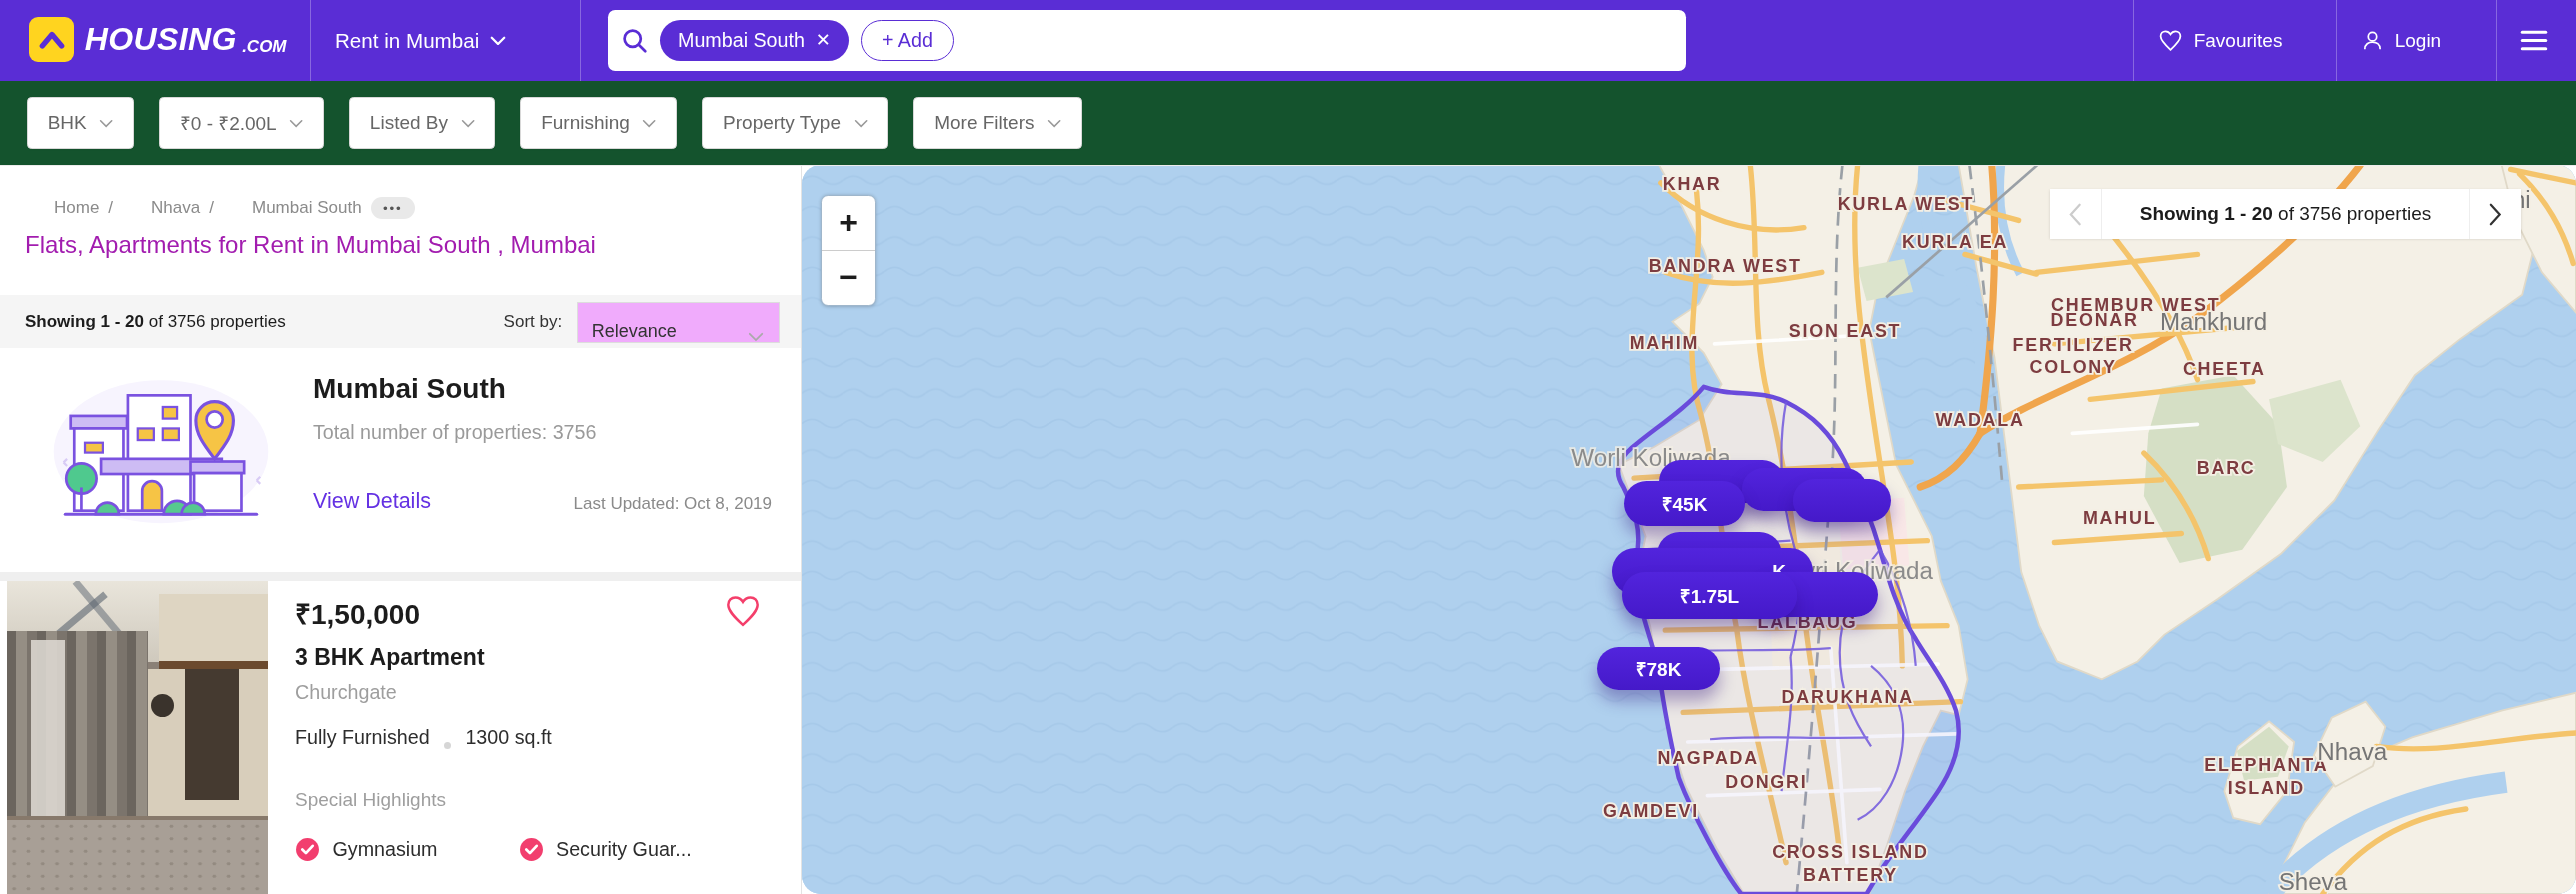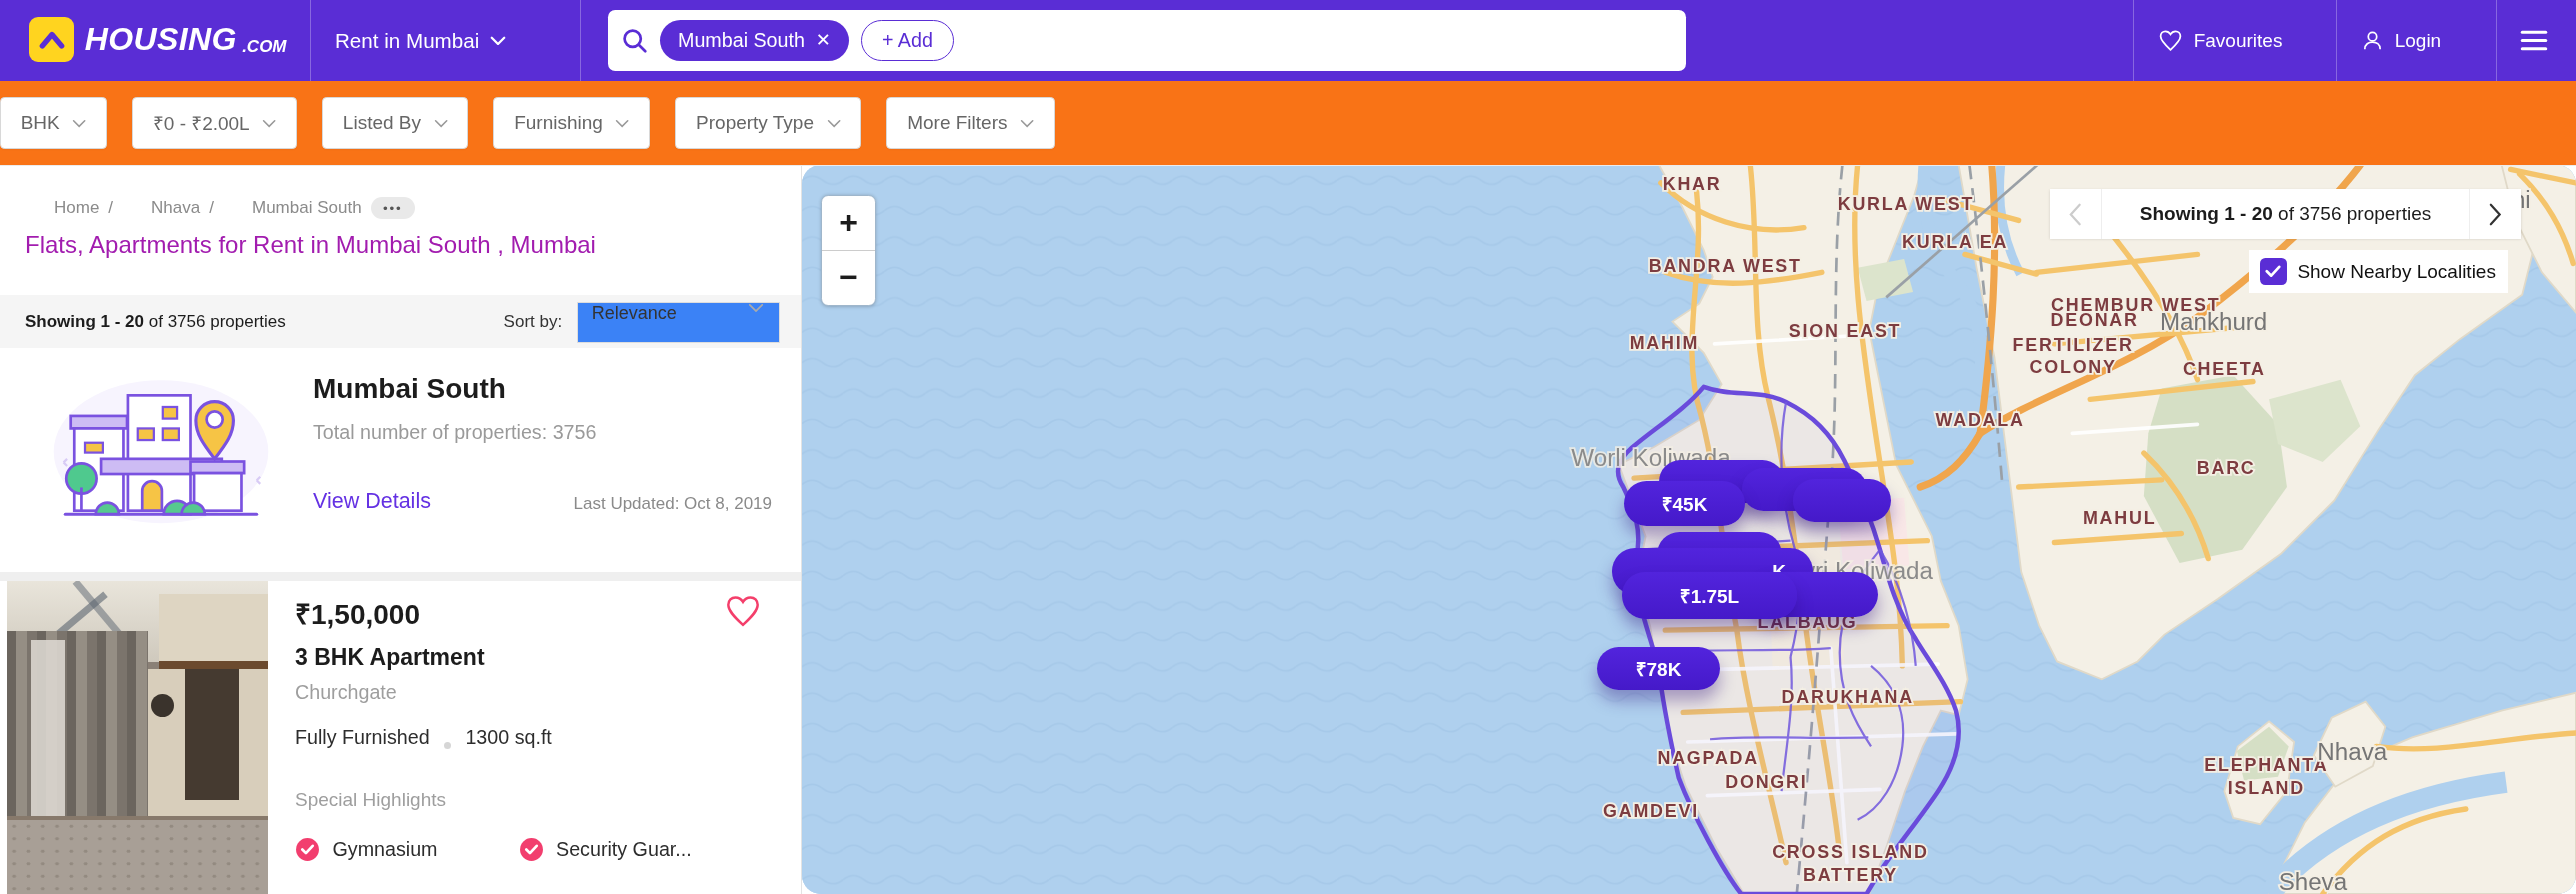--- a/index.html
+++ b/index.html
@@ -18,42 +18,42 @@
   .searchbar { position:absolute; left:608px; top:9.8px; width:1078px; height:61px; background:#fff; border-radius:7.2px;
                display:flex; align-items:center; padding:0 12.5px; gap:12.5px; }
   .chip { height:41px; background:#5A2DD5; color:#fff; border-radius:21.5px; display:flex; align-items:center;
           gap:10.7px; padding:0 18px; font-size:19.7px; }
   .chip-x { font-size:18px; line-height:1; cursor:pointer; }
   .chip-add { height:41px; border:1.8px solid #5A2DD5; color:#5A2DD5; border-radius:21.5px; display:flex;
               align-items:center; padding:0 19.7px; font-size:19.7px; background:#fff; cursor:pointer; }
   .hdr-right { position:absolute; top:0; height:81px; display:flex; align-items:center; gap:10.7px; color:#fff; font-size:19px; cursor:pointer; }
 
   
-  .filterbar { position:absolute; left:0; top:81px; width:2576px; height:85px; background:#f97316;
-               border-bottom:0.9px solid #ececec; display:flex; align-items:center; gap:25px; z-index:40; }
+  .filterbar { position:absolute; left:0; top:81px; width:2576px; height:85px; background:#14532d;
+               border-bottom:0.9px solid #ececec; display:flex; align-items:center; gap:25px; padding-left:27px; z-index:40; }
   .filter-btn { height:52px; border:0.9px solid #d8d8d8; border-radius:4.5px; background:#fff; display:flex;
                 align-items:center; gap:12.5px; padding:0 19.7px; font-size:19px; color:#666; cursor:pointer;
                 box-shadow:0 0.9px 1.8px rgba(0,0,0,.04); }
 
   
   .panel { position:absolute; left:0; top:165px; width:802px; height:729px; background:#fff;
            border-right:0.9px solid #e3e3e3; z-index:30; }
   .breadcrumb { position:absolute; left:25px; top:32px; display:flex; align-items:center; gap:9px;
                 font-size:17px; color:#8b8b8b; }
   .crumb { cursor:pointer;margin-left:29px; }
   .crumb-more { background:#e9e9e9; border-radius:11.6px; padding:3.6px 12.5px; letter-spacing:1.8px; color:#555;
                 font-size:13.4px; cursor:pointer; }
   .page-title { position:absolute; left:25px; top:66px; font-size:24px; color:#a21caf; font-weight:500; }
   .results-bar { position:absolute; left:0; top:130px; width:100%; height:54px; background:#f5f5f5;
                  display:flex; align-items:center; padding:0 21.5px 0 25px; }
   .results-count { font-size:17px; color:#1c1c1c; }
   .results-count b { font-weight:700; }
   .sort-wrap { margin-left:auto; display:flex; align-items:center; gap:14.3px; }
   .sort-label { font-size:17px; color:#333; }
-  .sort-select { width:203px; height:41px; background:#3b82f6; border:0.9px solid #ddd; display:flex; align-items:flex-start;
+  .sort-select { width:203px; height:41px; background:#f0abfc; border:0.9px solid #ddd; display:flex; align-items:flex-end;
                  padding:0 14.3px; font-size:18px; color:#333; cursor:pointer; }
   .sort-select .chev { margin-left:auto; }
 
   .loc-card { position:absolute; left:0; top:183px; width:100%; height:224px; background:#fff; }
   .loc-illust { position:absolute; left:49px; top:25px; }
   .loc-title { position:absolute; left:313px; top:25px; font-size:28px; font-weight:700; color:#1c1c1c; }
   .loc-sub { position:absolute; left:313px; top:73px; font-size:19.7px; color:#9a9a9a; }
   .loc-cta { position:absolute; left:313px; top:141px; font-size:21.5px; color:#6431E3; font-weight:500; cursor:pointer; }
   .loc-updated { position:absolute; right:29px; top:146px; font-size:17px; color:#8a8a8a; }
 
@@ -465,28 +465,20 @@
     <div class="pager-text">
       <b>Showing 1 - 20</b><span> of 3756 properties</span>
     </div>
     <div class="pager-next">
       <svg width="12.5" height="23" viewBox="0 0 14 26">
           <polyline points="2,2 12,13 2,24" fill="none" stroke="#333" stroke-width="2.5" stroke-linecap="round"></polyline>
         </svg>
     </div>
   </div>
 
-  <div class="nearby">
-    <div class="nearby-check">
-      <svg width="16" height="12.5" viewBox="0 0 18 14">
-          <polyline points="2,7 7,12 16,2" fill="none" stroke="#fff" stroke-width="3" stroke-linecap="round" stroke-linejoin="round"></polyline>
-        </svg>
-    </div>
-    <span class="nearby-label">Show Nearby Localities</span>
-  </div>
 
   <div id="pin-layer">
       <div class="pin" style="left: 857px; top: 295px; width: 125px; height: 43px; z-index: 5;"></div>
       <div class="pin" style="left: 940px; top: 303px; width: 125px; height: 43px; z-index: 6;"></div>
       <div class="pin" style="left: 991px; top: 314px; width: 98px; height: 43px; z-index: 7;"></div>
       <div class="pin" style="left: 822px; top: 316px; width: 121px; height: 45px; z-index: 8;">₹45K</div>
       <div class="pin" style="left: 855px; top: 367px; width: 125px; height: 45px; z-index: 9;">₹1.4</div>
       <div class="pin align-right" style="left: 810px; top: 383px; width: 201px; height: 47px; z-index: 10;">K</div>
       <div class="pin" style="left: 951px; top: 407px; width: 125px; height: 45px; z-index: 11;"></div>
       <div class="pin" style="left: 820px; top: 407px; width: 175px; height: 47px; z-index: 12;">₹1.75L</div>

